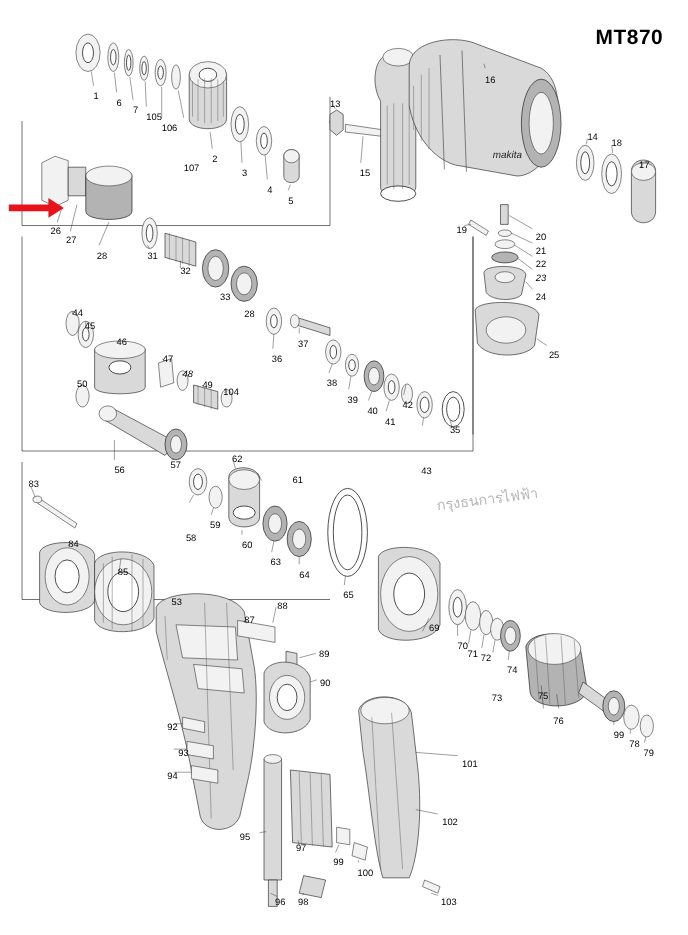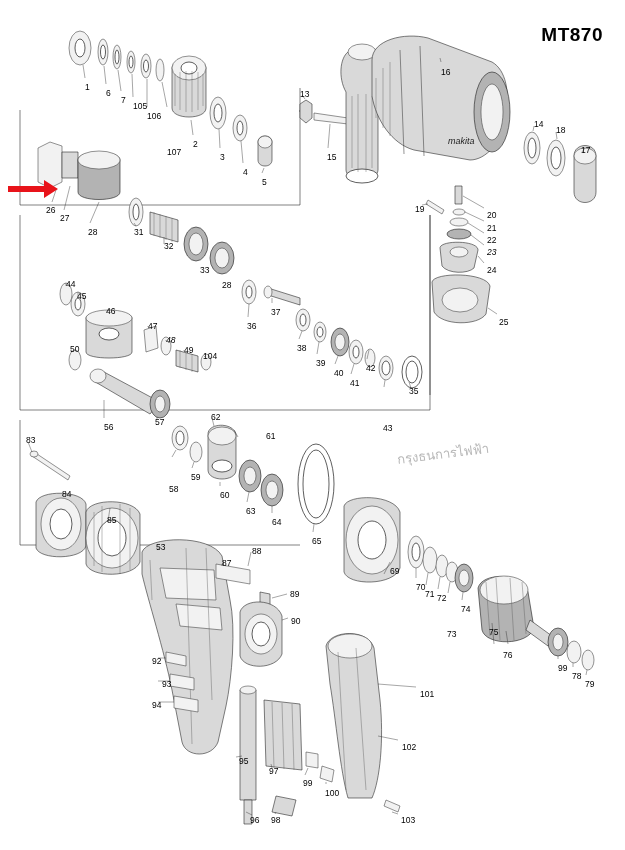--- a/index.html
+++ b/index.html
@@ -573,21 +573,21 @@
       <div class="pn" style="left: 62px; top: 490px;">84</div>
       <div class="pn" style="left: 107px; top: 516px;">85</div>
       <div class="pn" style="left: 156px; top: 543px;">53</div>
       <div class="pn" style="left: 222px; top: 559px;">87</div>
       <div class="pn" style="left: 252px; top: 547px;">88</div>
       <div class="pn" style="left: 290px; top: 590px;">89</div>
       <div class="pn" style="left: 291px; top: 617px;">90</div>
       <div class="pn" style="left: 152px; top: 657px;">92</div>
       <div class="pn" style="left: 152px; top: 680px; padding-left: 10px;">93</div>
       <div class="pn" style="left: 152px; top: 701px;">94</div>
-      <div class="pn" style="left: 239px; top: 757px; text-align: right;">95</div>
+      <div class="pn" style="left: 218px; top: 757px; text-align: right;">95</div>
       <div class="pn" style="left: 250px; top: 816px;">96</div>
       <div class="pn" style="left: 269px; top: 767px;">97</div>
       <div class="pn" style="left: 271px; top: 816px;">98</div>
       <div class="pn" style="left: 303px; top: 779px;">99</div>
       <div class="pn" style="left: 325px; top: 789px;">100</div>
       <div class="pn" style="left: 420px; top: 690px;">101</div>
       <div class="pn" style="left: 402px; top: 743px;">102</div>
       <div class="pn" style="left: 401px; top: 816px;">103</div>
     </div>
 

